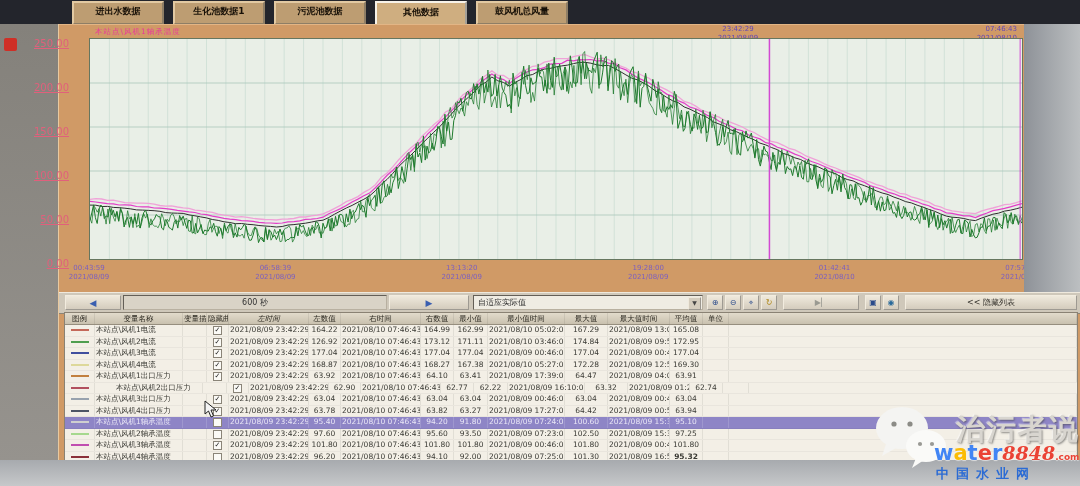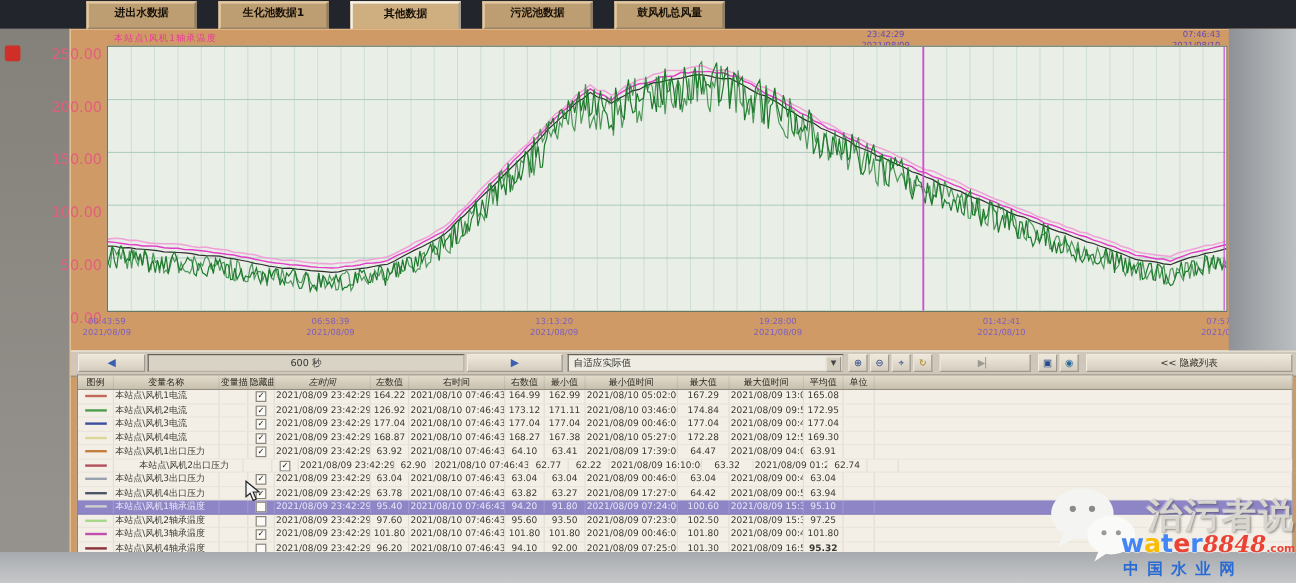--- a/index.html
+++ b/index.html
@@ -14,33 +14,33 @@
   .band-bottom{position:absolute;left:0;top:460px;width:1080px;height:26px;
                background:linear-gradient(180deg,#a7aaae,#c6c8ca);}
   .desktop-dot{position:absolute;left:4px;top:38px;width:13px;height:13px;background:#cf2f26;border-radius:2px;}
 
   
   .app{position:absolute;left:58px;top:24px;width:1022px;height:438px;
        background:#d09a66;border-left:1px solid #e8c9a0;box-shadow:inset 0 1px 0 #e2b585;}
 
   
   .tabbar{position:absolute;left:58px;top:0;width:1022px;height:24px;display:flex;align-items:flex-start;padding-left:14px;box-sizing:border-box;}
-  .tab{width:88px;height:20px;margin-right:18px;margin-top:1px;background:#bd9d72;
+  .tab{width:88px;height:20px;margin-right:9px;margin-top:1px;background:#bd9d72;
        border:2px outset #e2c9a2;color:#171007;font-size:9px;font-weight:bold;
        text-align:center;line-height:17px;white-space:nowrap;overflow:hidden;cursor:pointer;}
   .tab.active{background:#cfae80;border-color:#f7f2e8;height:22px;line-height:19px;}
 
   
   .chart-area{position:absolute;left:0;top:0;width:1022px;height:266px;}
   .sel-label{position:absolute;left:36px;top:3px;font-size:7.5px;color:#e8399a;letter-spacing:1px;}
   .cursorlab{position:absolute;top:1px;width:64px;font-size:7px;line-height:8.5px;color:#6247b8;text-align:center;}
   .cursorlab.right{text-align:right;}
   .plot{position:absolute;left:30px;top:14px;width:932px;height:220px;background:#e9efe7;border:1px solid #66765f;}
   .ylabels{position:absolute;left:0;top:10px;width:28px;height:230px;}
-  .ytick{position:absolute;right:2px;font-size:12px;color:#e0607c;}
+  .ytick{position:absolute;right:18px;font-size:10px;color:#e0607c;text-decoration:underline;}
   .xtick{position:absolute;top:240px;width:70px;text-align:center;font-size:7px;line-height:9px;color:#7b5fc0;}
 
   
   .toolbar{position:absolute;left:0;top:268px;width:1022px;height:20px;background:#cfc8ba;
            border-top:1px solid #efe9dd;border-bottom:1px solid #8d8577;}
   .tbtn{position:absolute;top:2px;height:15px;background:linear-gradient(#efe9dc,#d4ccbd);
         border:1px outset #f2ecdf;font-size:8px;color:#24324e;text-align:center;line-height:14px;cursor:pointer;box-sizing:border-box;}
   .tfield{position:absolute;top:2px;height:15px;background:#d9d3c6;border:1px inset #b8b0a0;
           font-size:8px;color:#333;text-align:center;line-height:14px;box-sizing:border-box;}
   .arrow{color:#3a5fb0;font-size:9px;}
@@ -79,22 +79,22 @@
 <body>
 
 <div class="stage">
   <div class="topstrip"></div>
   <div class="bezel-left"></div>
   <div class="desktop-dot"></div>
 
   <div class="tabbar">
       <div class="tab">进出水数据</div>
       <div class="tab">生化池数据1</div>
+      <div class="tab">污泥池数据</div>
       <div class="tab active">其他数据</div>
-      <div class="tab">污泥池数据</div>
       <div class="tab">鼓风机总风量</div>
     </div>
 
   <div class="app">
     <div class="chart-area">
       <div class="sel-label">本站点\风机1轴承温度</div>
 
       <div class="cursorlab" style="left:647px;">
         <div>23:42:29</div>
         <div>2021/08/09</div>

